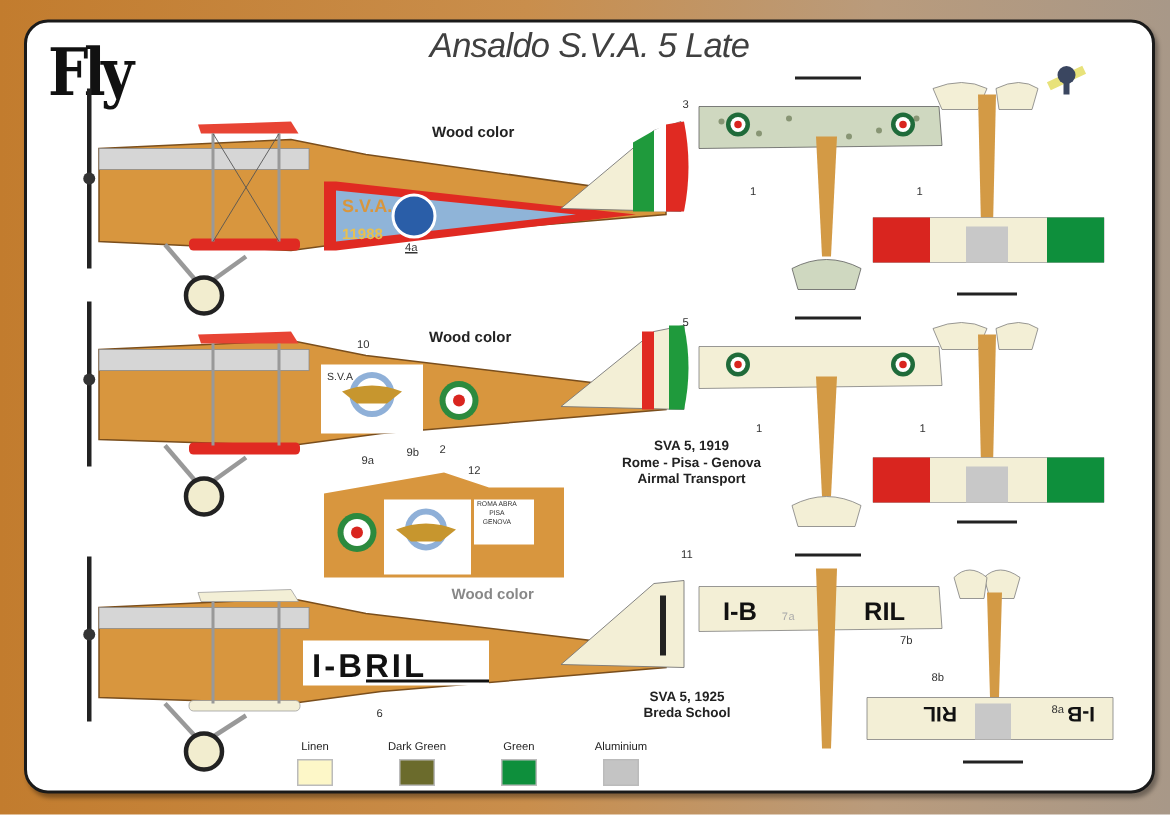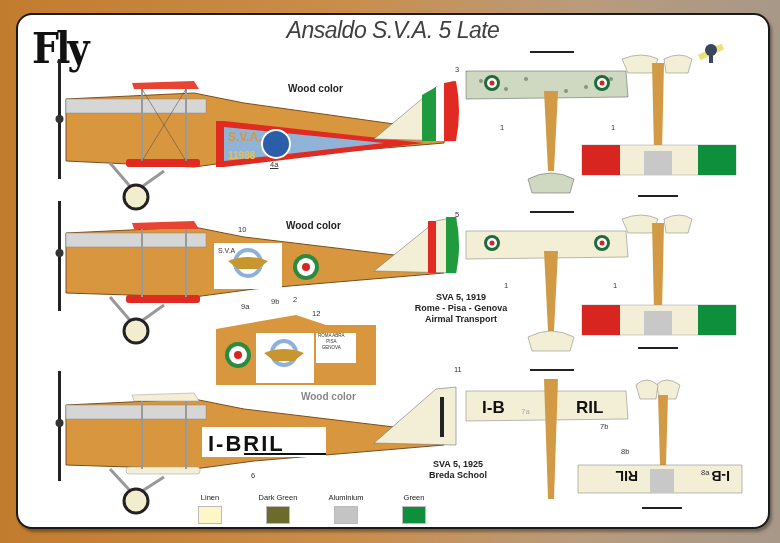--- a/index.html
+++ b/index.html
@@ -229,21 +229,21 @@
   <div class="legend">
     <div class="lg-item">
       <div>Linen</div>
       <div class="lg-swatch" style="background:#fdf7c8"></div>
     </div>
     <div class="lg-item">
       <div>Dark Green</div>
       <div class="lg-swatch" style="background:#6b6b2c"></div>
     </div>
     <div class="lg-item">
+      <div>Green</div>
+      <div class="lg-swatch" style="background:#0e8f3c"></div>
+    </div>
+    <div class="lg-item">
       <div>Aluminium</div>
       <div class="lg-swatch" style="background:#c4c4c4"></div>
     </div>
-    <div class="lg-item">
-      <div>Green</div>
-      <div class="lg-swatch" style="background:#0e8f3c"></div>
-    </div>
   </div>
 </div>
 
 </body></html>

